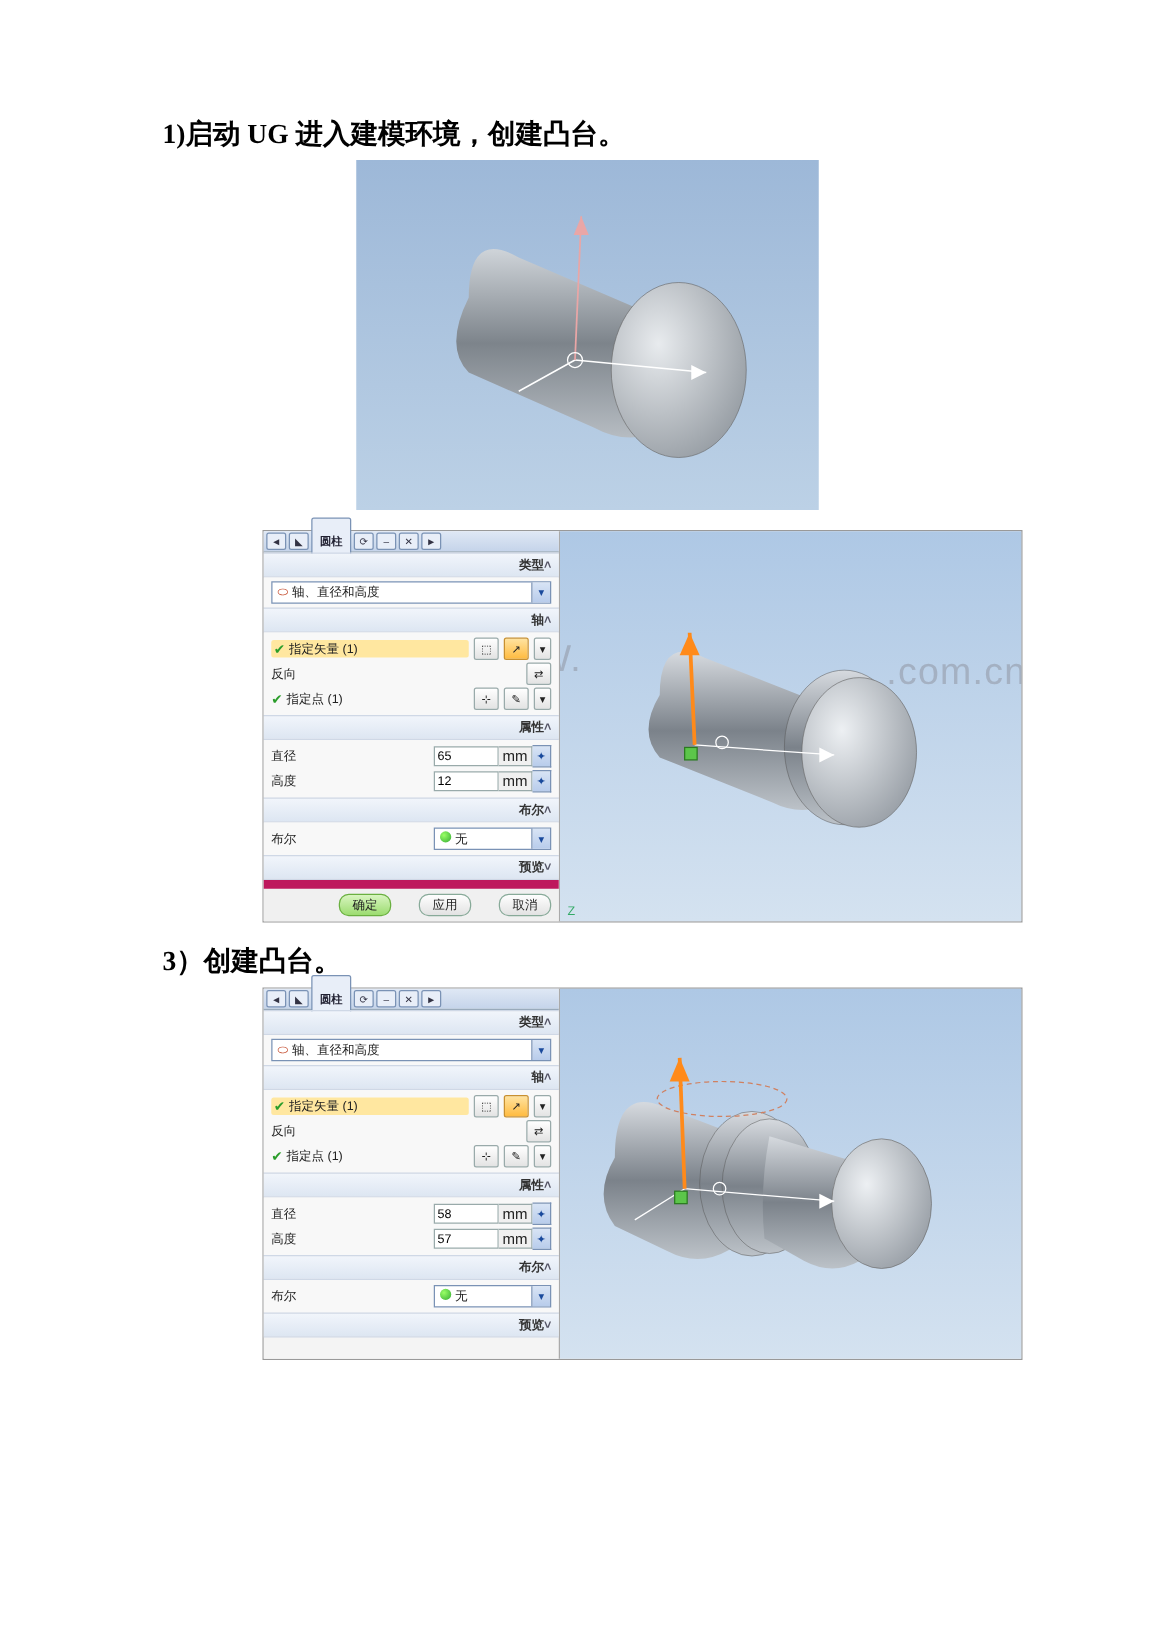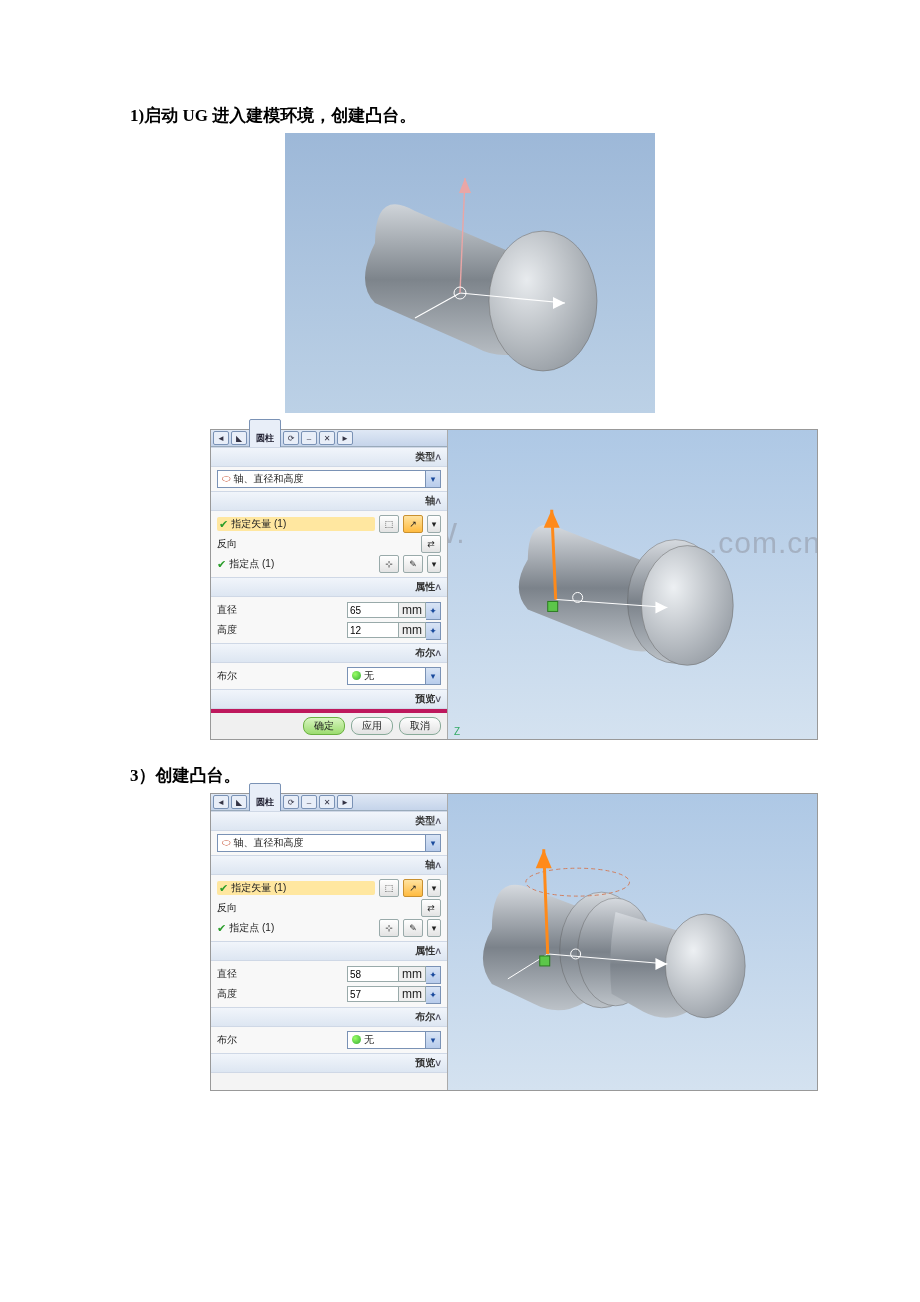--- a/index.html
+++ b/index.html
@@ -14,23 +14,23 @@
   }
   h1.title {
     font-family: "SimSun", "宋体", serif;
     font-size: 40px;
     font-weight: bold;
     text-align: center;
     margin: 0 0 12px 0;
     letter-spacing: 2px;
   }
   .step {
-    font-size: 17px;
+    font-size: 22px;
     font-weight: bold;
-    margin: 24px 0 6px 0;
+    margin: 12px 0 6px 0;
   }
   .step .num {
     font-family: "Times New Roman", serif;
   }
   .fig {
     display: block;
     margin: 6px auto 16px auto;
   }
   
   .fig1 {
@@ -128,43 +128,43 @@
   }
   .combo .ctext { flex:1; padding:0 4px; display:flex; gap:3px; align-items:center;}
   .combo .carrow {
     width:14px; height:100%;
     background: linear-gradient(#d8e4f5,#b8cceb);
     border-left:1px solid #7a92b5;
     display:flex; align-items:center; justify-content:center;
     color:#1a4a9c; font-size:9px;
   }
   .numfield {
-    display:flex; align-items:flex-start; height:16px;
+    display:flex; align-items:center; height:16px;
   }
   .numfield input {
     width:46px; height:14px; border:1px solid #9aa; font-size:10px; padding:0 2px;
     font-family: Arial, sans-serif;
   }
   .unitbox {
     width:26px; height:14px; border:1px solid #9aa; border-left:none;
     background:#f0f0f0; font-size:12px;
     display:flex; align-items:center; justify-content:center;
   }
   .spin {
     width:14px; height:16px;
     background: linear-gradient(#d8e4f5,#b8cceb);
     border:1px solid #7a92b5; border-left:none;
     display:flex; align-items:center; justify-content:center;
     color:#1a4a9c; font-size:9px;
   }
   .btnbar {
-    display:flex; justify-content:flex-end; gap:6px;
+    display:flex; justify-content:flex-end; gap:22px;
     padding:4px 6px;
     background:#f0f0f0;
-    border-top:4px solid #be185d;
+    border-top:7px solid #be185d;
   }
   .pillbtn {
     height:16px; padding:0 10px;
     border:1px solid #8a9;
     border-radius: 8px;
     background: linear-gradient(#fefefe,#e2e2e2);
     font-size:10px;
     display:flex; align-items:center;
   }
   .pillbtn.primary {

